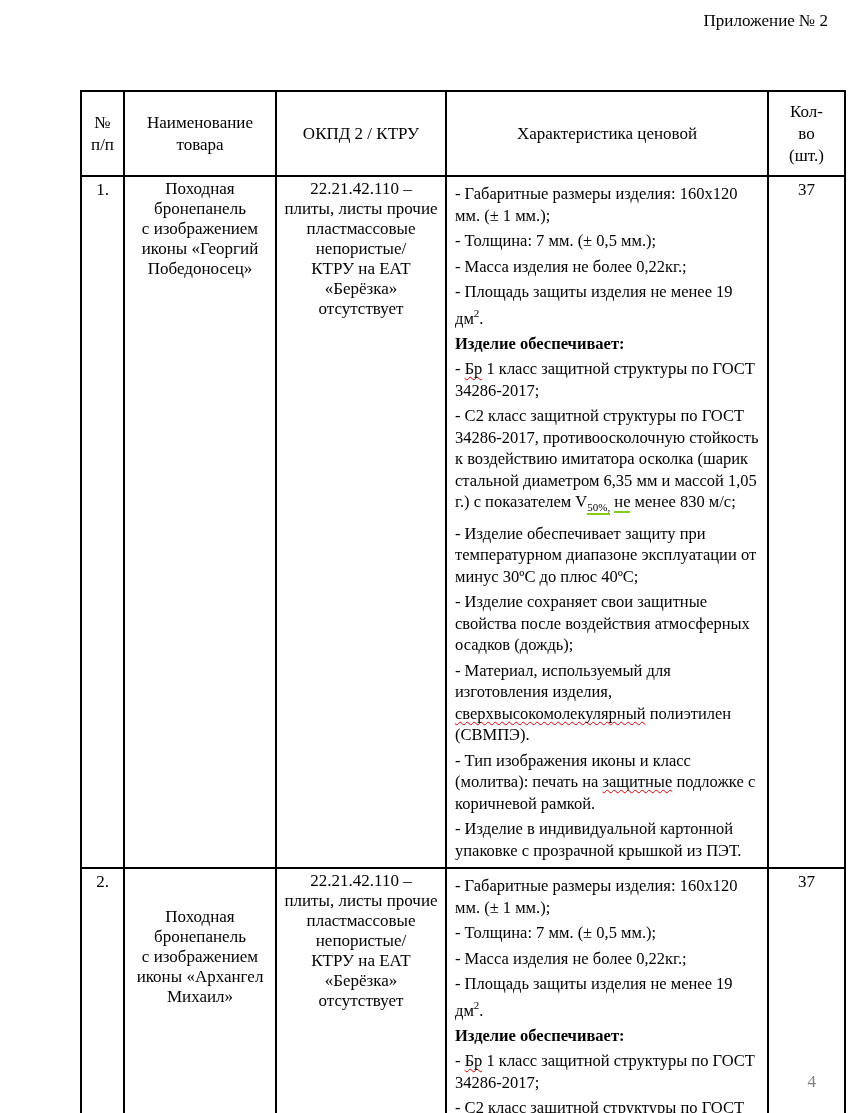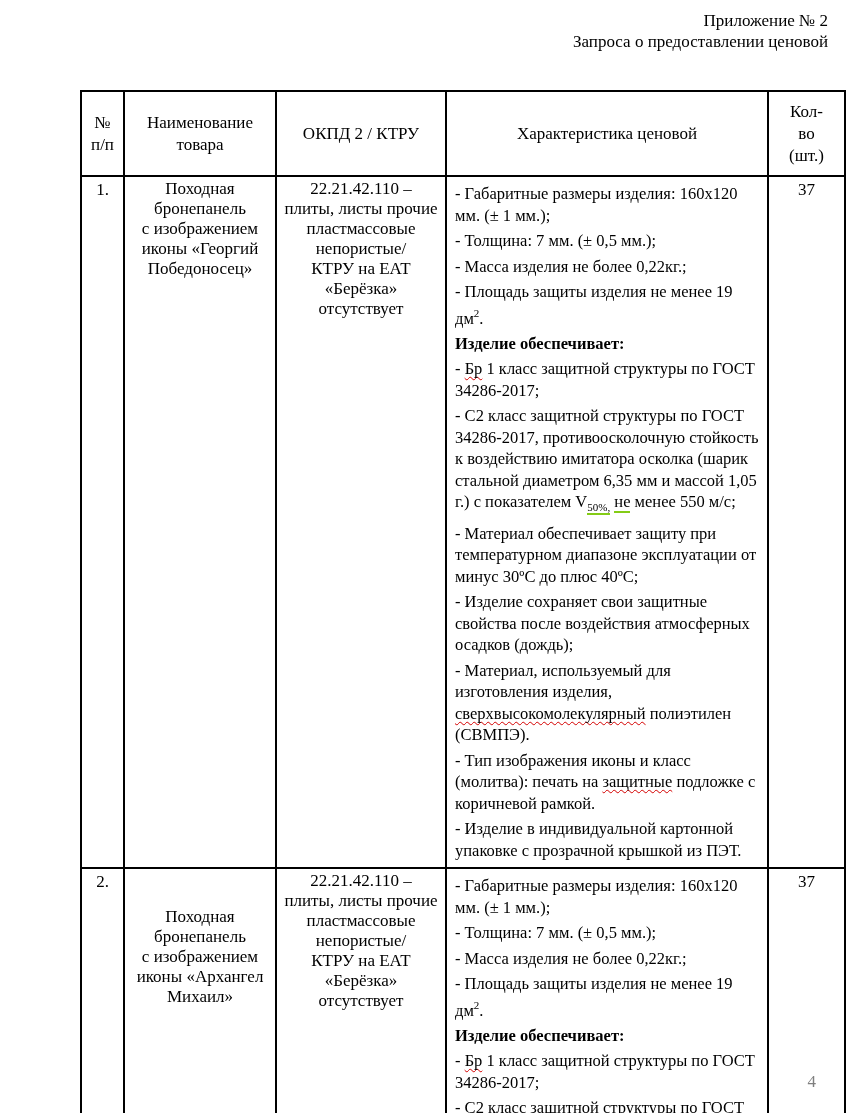--- a/index.html
+++ b/index.html
@@ -70,21 +70,20 @@
     color:#7f7f7f;font-size:17px;
   }
 </style>
 </head>
 <body>
 
 <div class="page">
 
   <div class="doc-header">
     <div>Приложение № 2</div>
-    <div>Запроса о предоставлении ценовой</div>
   </div>
 
   <table class="goods">
     <colgroup>
       <col class="w-num">
         <col class="w-name">
         <col class="w-okpd">
         <col class="w-char">
         <col class="w-qty">
     </colgroup>
@@ -115,22 +114,22 @@
 непористые/
 КТРУ на ЕАТ
 «Берёзка» отсутствует</td>
         <td class="c-char">
             <div class="para"><span>- Габаритные размеры изделия: 160х120 мм. (± 1 мм.);</span></div>
             <div class="para"><span>- Толщина: 7 мм. (± 0,5 мм.);</span></div>
             <div class="para"><span>- Масса изделия не более 0,22кг.;</span></div>
             <div class="para"><span>- Площадь защиты изделия не менее 19 дм</span><sup>2</sup><span>.</span></div>
             <div class="para"><b>Изделие обеспечивает:</b></div>
             <div class="para"><span>- </span><span class="rw">Бр</span><span> 1 класс защитной структуры по ГОСТ 34286-2017;</span></div>
-            <div class="para"><span>- С2 класс защитной структуры по ГОСТ 34286-2017, противоосколочную стойкость к воздействию имитатора осколка (шарик стальной диаметром 6,35 мм и массой 1,05 г.) с показателем V</span><sub class="bu">50%,</sub><span> </span><span class="bu">не</span><span> менее 550 м/с;</span></div>
-            <div class="para"><span>- Материал обеспечивает защиту при температурном диапазоне эксплуатации от минус 30ºС до плюс 40ºС;</span></div>
+            <div class="para"><span>- С2 класс защитной структуры по ГОСТ 34286-2017, противоосколочную стойкость к воздействию имитатора осколка (шарик стальной диаметром 6,35 мм и массой 1,05 г.) с показателем V</span><sub class="bu">50%,</sub><span> </span><span class="bu">не</span><span> менее 830 м/с;</span></div>
+            <div class="para"><span>- Изделие обеспечивает защиту при температурном диапазоне эксплуатации от минус 30ºС до плюс 40ºС;</span></div>
             <div class="para"><span>- Изделие сохраняет свои защитные свойства после воздействия атмосферных осадков (дождь);</span></div>
             <div class="para"><span>- Материал, используемый для изготовления изделия, </span><span class="rw">сверхвысокомолекулярный</span><span> полиэтилен (СВМПЭ).</span></div>
             <div class="para"><span>- Тип изображения иконы и класс (молитва): печать на </span><span class="rw">защитные</span><span> подложке с коричневой рамкой.</span></div>
             <div class="para"><span>- Изделие в индивидуальной картонной упаковке с прозрачной крышкой из ПЭТ.</span></div>
           </td>
         <td class="c-qty">37</td>
       </tr>
       <tr class="row2">
         <td class="c-num">2.</td>
         <td class="c-name">

